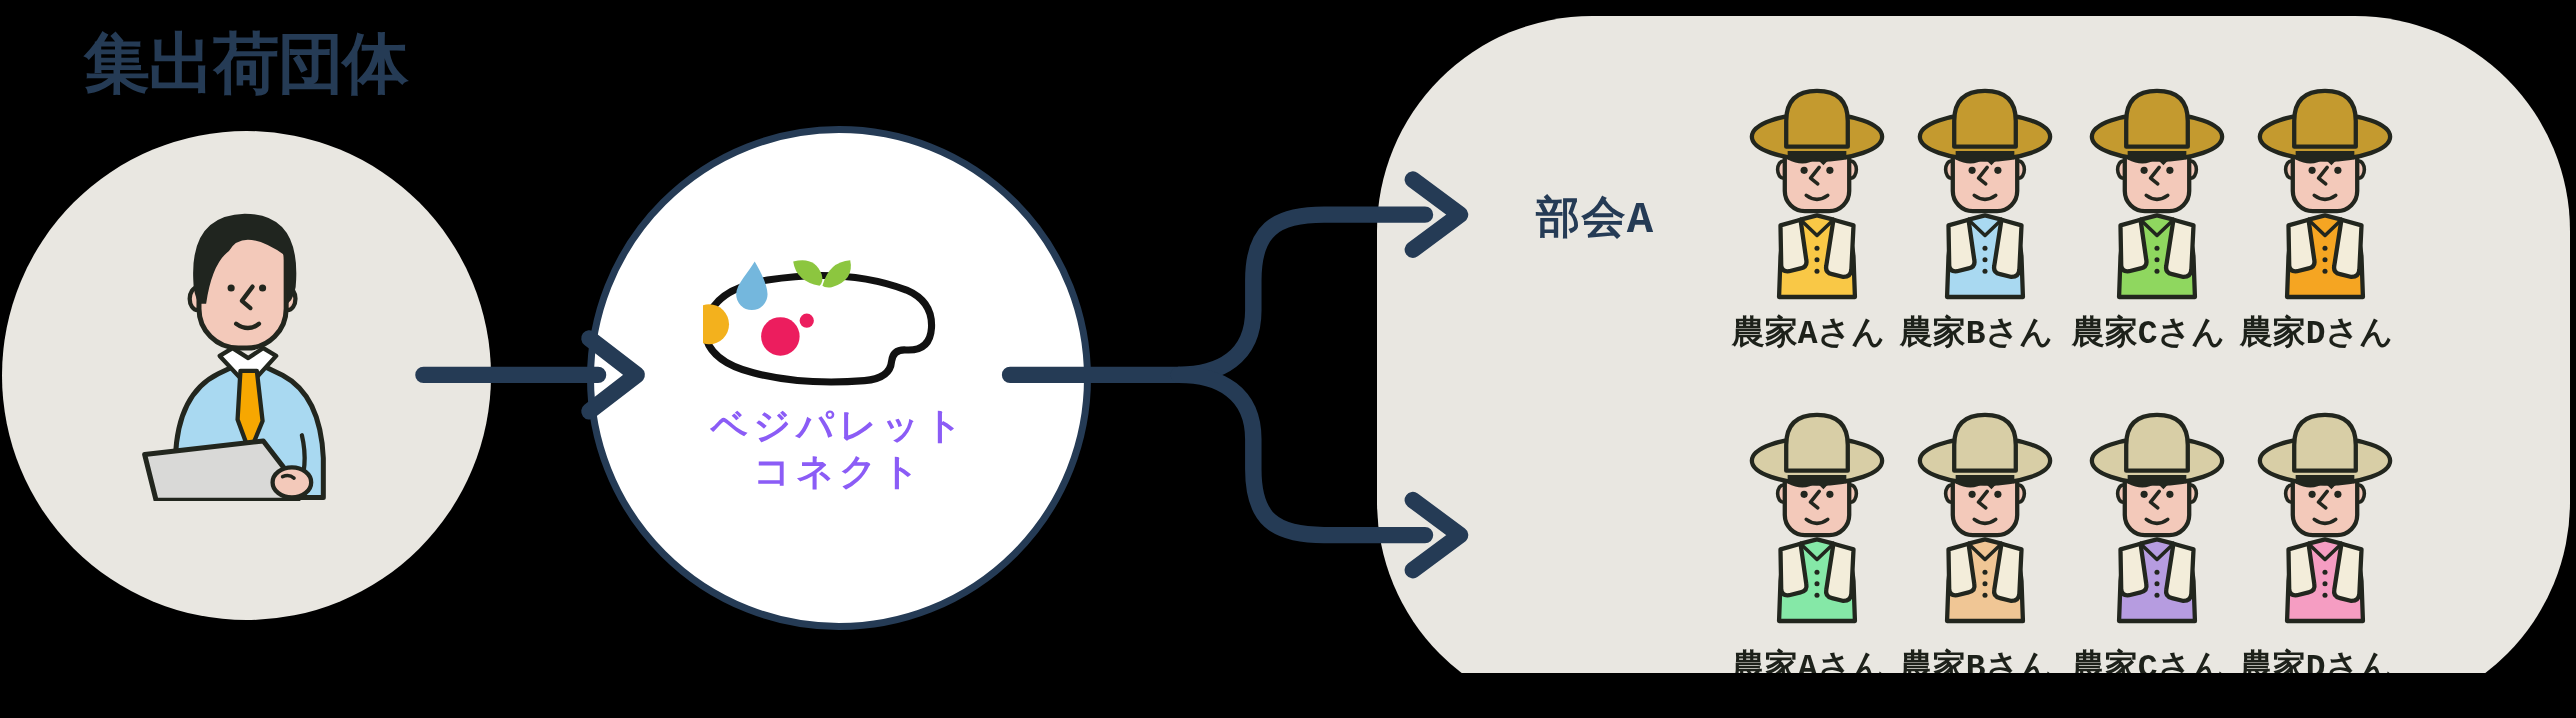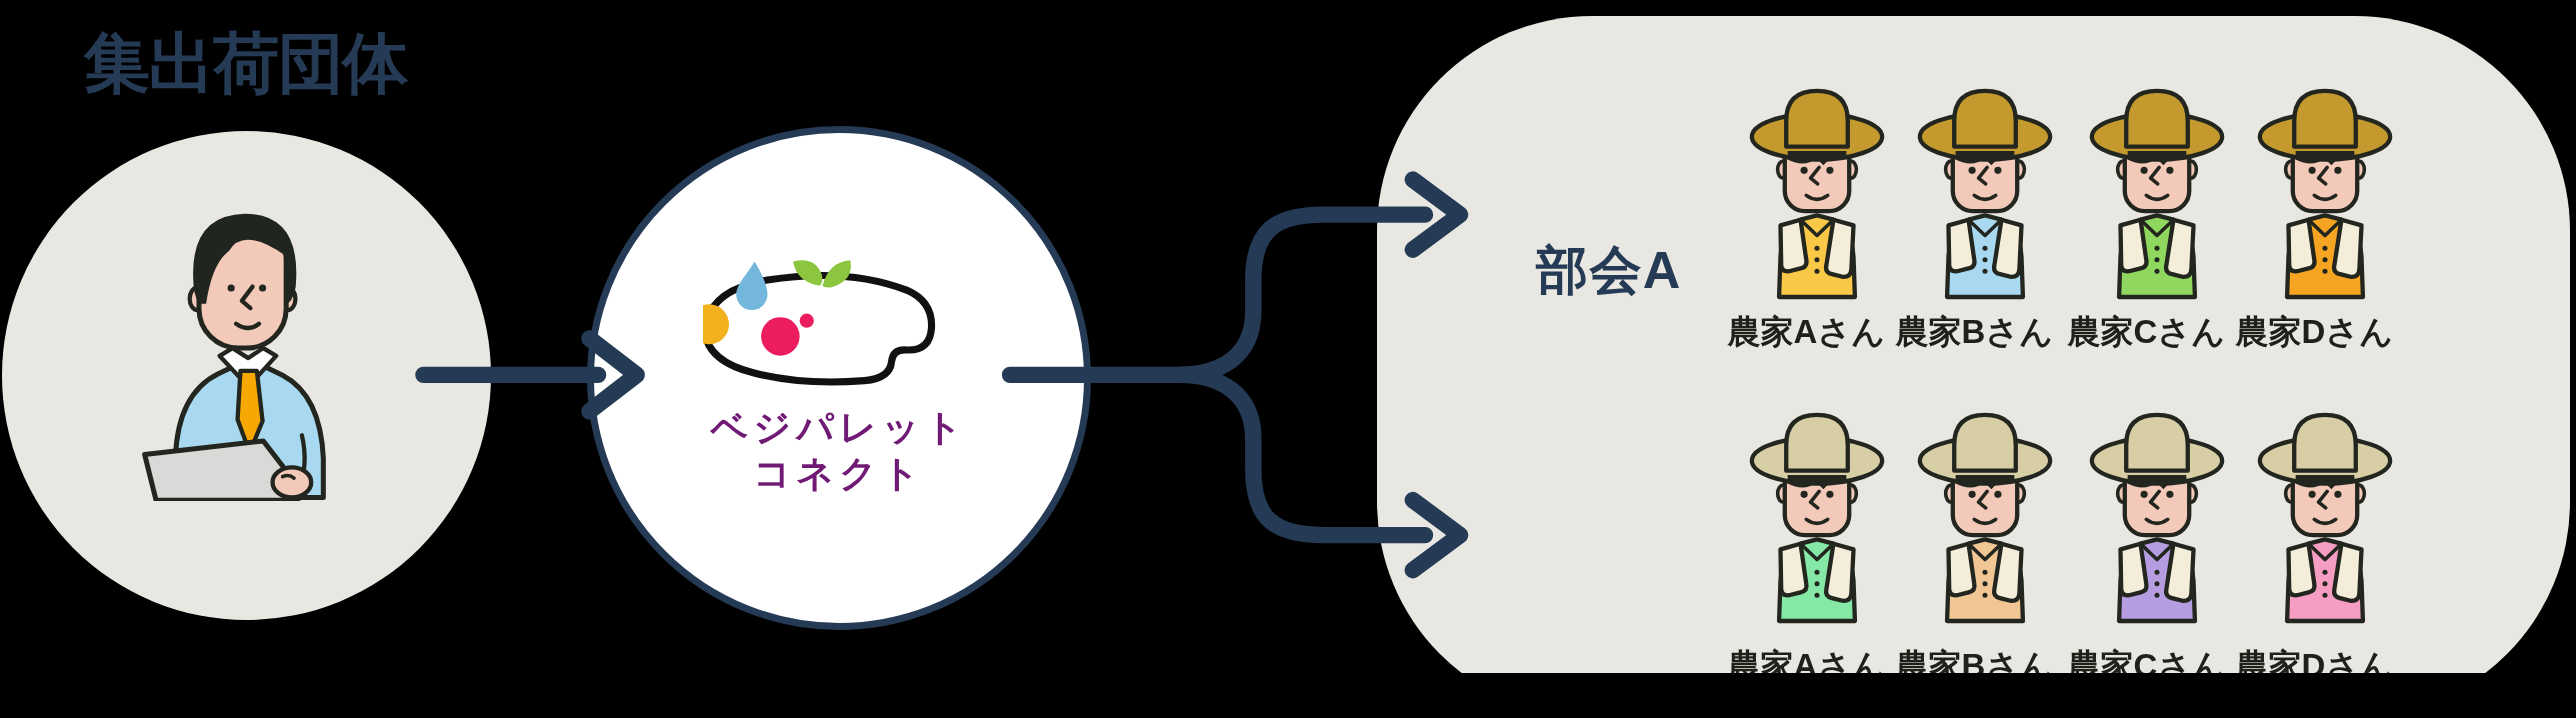--- a/index.html
+++ b/index.html
@@ -1,35 +1,35 @@
 <!DOCTYPE html>
 <html style="--navy: #253B55; --panel: #E9E7E1; --outline: #22261E; --face: #F3C9BA; --towel: #F3EDDA; --shirt-person: #A9D9F1; --tie: #F7A701; --laptop: #D9D9D7; --hair: #20251F; --logo-yellow: #F3B11D; --logo-blue: #74B7DD; --logo-green: #8CC63F; --logo-pink: #EC1D5E; --text-dark: #1D211A;font-size:11.4px"><head>
 <meta charset="utf-8">
 <style>
   html,body{margin:0;padding:0;background:#000;}
   .canvas{position:relative;width:2576px;height:673px;background:#000;overflow:hidden;
-          font-family:Liberation Sans, sans-serif;}
+          font-family:Liberation Mono, monospace;}
   .title{position:absolute;left:84px;top:18.6px;font-size:66px;font-weight:900;
          color:var(--navy);letter-spacing:-1.4px;white-space:nowrap;}
   .circle{position:absolute;border-radius:50%;}
   .shipper-circle{left:2.1px;top:131px;width:489px;height:489px;background:var(--panel);}
   .platform-circle{left:587px;top:126px;width:504px;height:504px;background:#fff;
                    border:7.9px solid var(--navy);box-sizing:border-box;}
   .org-panel{position:absolute;left:1377px;top:15.7px;width:1193px;height:701px;
              background:var(--panel);border-radius:215px;}
   .flow-svg{position:absolute;left:0;top:0;width:2576px;height:719px;z-index:5;pointer-events:none;}
   .flow-svg path{stroke:var(--navy);stroke-width:23px;fill:none;stroke-linecap:round;stroke-linejoin:round;}
   .person-svg{position:absolute;left:134px;top:77px;width:211px;height:293px;}
   .logo-svg{position:absolute;left:109px;top:120px;width:236px;height:139px;}
   .pname{position:absolute;left:0;right:0;text-align:center;font-weight:800;
-         color:#701a75;font-size:37px;letter-spacing:5px;line-height:44px;white-space:nowrap;}
+         color:#8b5cf6;font-size:37px;letter-spacing:5px;line-height:44px;white-space:nowrap;}
   .pname.l1{top:273px;}
   .pname.l2{top:319px;}
-  .group-label{position:absolute;font-size:52px;font-weight:800;color:var(--navy);
-               letter-spacing:1.4px;white-space:nowrap;margin-top:48px;}
+  .group-label{position:absolute;font-size:44px;font-weight:800;color:var(--navy);
+               letter-spacing:1.4px;white-space:nowrap;}
   .farmer{position:absolute;width:136px;display:flex;flex-direction:column;align-items:flex-end;}
   .farmer svg{width:136px;height:215px;}
   .farmer-name{font-size:33px;font-weight:700;color:var(--text-dark);white-space:nowrap;}
   
   .ol{stroke:var(--outline);stroke-linejoin:round;stroke-linecap:round;}
   .f-hat{fill:var(--hat);}
   .f-shirt{fill:var(--shirt);}
   .f-face{fill:var(--face);}
   .f-towel{fill:var(--towel);}
   .f-dark{fill:var(--outline);stroke:none;}

